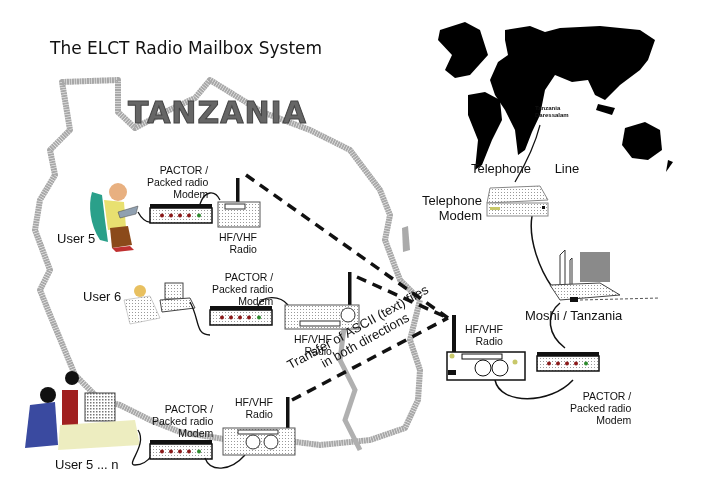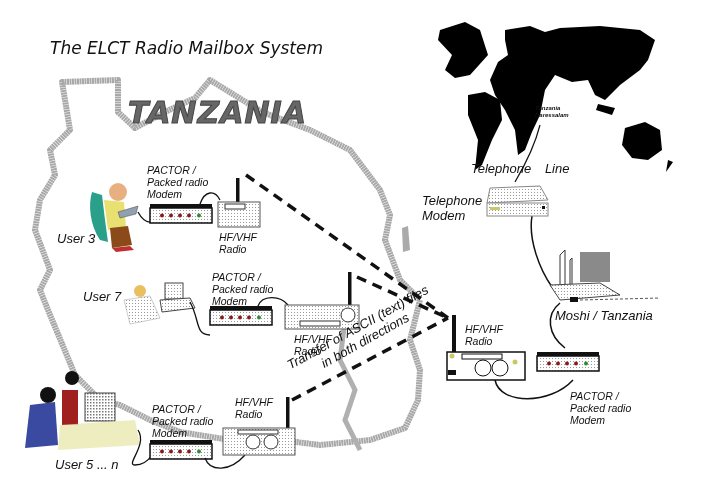--- a/index.html
+++ b/index.html
@@ -1,18 +1,18 @@
 <!DOCTYPE html>
 <html><head>
 <meta charset="utf-8">
 <style>
   html,body{margin:0;padding:0;background:#fff;}
   body{width:701px;height:496px;overflow:hidden;position:relative;font-family:"DejaVu Sans",sans-serif;}
-  #stage{position:absolute;left:0;top:0;width:602px;height:496px;font-style:italic;}
-  .lbl{position:absolute;color:#111;text-align:left;white-space:nowrap;line-height:1.15;}
+  #stage{position:absolute;left:0;top:0;width:602px;height:496px;}
+  .lbl{position:absolute;color:#111;text-align:right;white-space:nowrap;line-height:1.15;}
   .small{font-size:10.5px;font-family:"Liberation Sans",sans-serif;}
   .med{font-size:13px;font-family:"Liberation Sans",sans-serif;}
   .title{position:absolute;left:50px;top:38px;font-size:17px;font-family:"DejaVu Sans",sans-serif;color:#111;}
   .tz{position:absolute;left:128px;top:95px;font-size:30px;font-weight:bold;font-family:"DejaVu Sans",sans-serif;letter-spacing:1px;color:#666;
       -webkit-text-stroke:1px #444;}
   .epo{position:absolute;font-size:16px;font-family:"DejaVu Sans",sans-serif;color:#111;line-height:1.1;text-align:left;}
   .transfer{position:absolute;left:285px;top:360px;font-size:13px;font-family:"Liberation Sans",sans-serif;transform:rotate(-29deg);transform-origin:left top;text-align:center;line-height:1.15;color:#111;}
   .city{position:absolute;font-size:6px;font-family:"Liberation Sans",sans-serif;font-weight:bold;line-height:1.1;color:#111;}
 </style>
 </head>
@@ -148,58 +148,58 @@
 <div class="title">The ELCT Radio Mailbox System</div>
 <div class="tz">TANZANIA</div>
 
 <div class="city" style="left:535px;top:105px">
   <div>Tanzania</div>
   <div>Daressalam</div>
 </div>
 
 <div class="lbl med" style="left:471px;top:162px">
   <span>Telephone</span>
-  <span style="margin-left:10px">Line</span>
+  <span style="margin-left:20px">Line</span>
 </div>
 
 <div class="lbl med" style="left:422px;top:194px">
   <div>Telephone</div>
   <div>Modem</div>
 </div>
 
-<div class="lbl med" style="left:555px;top:309px">Moshi / Tanzania</div>
+<div class="lbl med" style="left:525px;top:309px">Moshi / Tanzania</div>
 
 <div class="lbl small" style="left:465px;top:323px">
   <div>HF/VHF</div>
   <div>Radio</div>
 </div>
 
 <div class="lbl small" style="left:570px;top:390px">
   <div>PACTOR /</div>
   <div>Packed radio</div>
   <div>Modem</div>
 </div>
 
 <div class="transfer">
   <div>Transfer of ASCII (text) files</div>
   <div>in both directions</div>
 </div>
 
-<div class="lbl med" style="left:57px;top:232px">User 3</div>
+<div class="lbl med" style="left:57px;top:232px">User 5</div>
 <div class="lbl small" style="left:147px;top:164px">
   <div>PACTOR /</div>
   <div>Packed radio</div>
   <div>Modem</div>
 </div>
 <div class="lbl small" style="left:219px;top:231px">
   <div>HF/VHF</div>
   <div>Radio</div>
 </div>
 
-<div class="lbl med" style="left:83px;top:290px">User 7</div>
+<div class="lbl med" style="left:83px;top:290px">User 6</div>
 <div class="lbl small" style="left:212px;top:271px">
   <div>PACTOR /</div>
   <div>Packed radio</div>
   <div>Modem</div>
 </div>
 <div class="lbl small" style="left:294px;top:333px">
   <div>HF/VHF</div>
   <div>Radio</div>
 </div>
 

